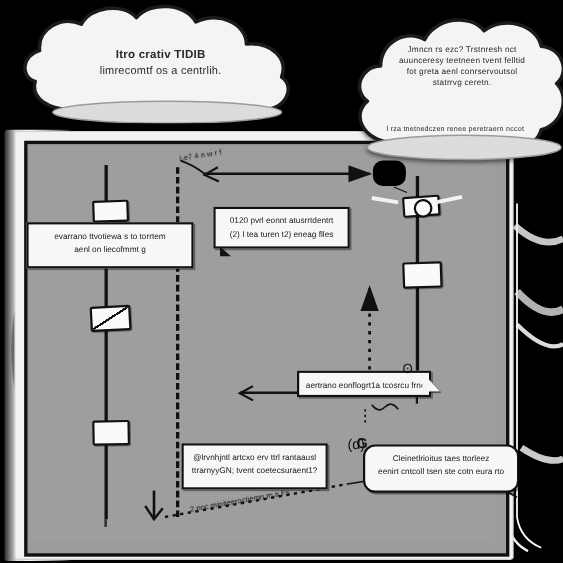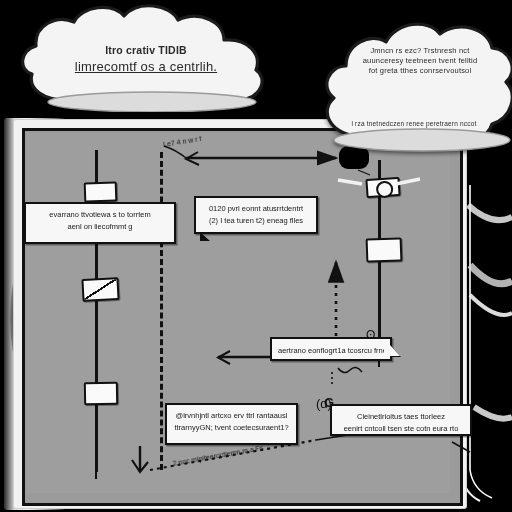--- a/index.html
+++ b/index.html
@@ -237,70 +237,71 @@
     <path d="M370 175 L358 170" stroke="#111" stroke-width="1.2" fill="none"></path>
   </svg>
 
   <div class="node-black" style="left:339px; top:146px; width:30px; height:23px;"></div>
 
   <div class="note" style="left:24px; top:202px; width:152px; height:42px;">
     <span class="ln">evarrano ttvotiewa s to torrtem</span>
     <span class="ln">aenl on liecofmmt g</span>
   </div>
 
-  <div class="note tail-bl" style="left:194px; top:196px; width:124px; height:38px;">
+  <div class="note tail-bl" style="left:194px; top:188px; width:124px; height:38px;">
     <span class="ln">0120 pvrl eonnt atusrrtdentrt</span>
     <span class="ln">(2) I tea turen t2) eneag flles</span>
   </div>
 
   <div class="note tail-r" style="left:270px; top:337px; width:122px; height:24px; padding-top:6px;">
     <span class="ln">aertrano eonflogrt1a tcosrcu frnesne</span>
   </div>
 
   <div class="note" style="left:165px; top:403px; width:133px; height:42px;">
     <span class="ln">@lrvnhjntl artcxo erv ttrl rantaausl</span>
     <span class="ln">ttrarnyyGN; tvent coetecsuraent1?</span>
   </div>
 
-  <div class="note" style="left:330px; top:404px; width:142px; height:32px;">
+  <div class="note" style="left:330px; top:404px; width:142px; height:44px;border-radius:11px;">
     <span class="ln">Cleinetlrioitus taes ttorleez</span>
     <span class="ln">eenirt cntcoll tsen ste cotn eura rto</span>
   </div>
 
   <div class="scribble" style="left:324px; top:395px; font-size:13px; font-weight:700;">G</div>
   <div class="scribble" style="left:316px; top:396px; font-size:13px;">(ɗ)</div>
   <div class="scribble" style="left:366px; top:328px; font-size:12px;">ʘ</div>
 
   <div class="edge-label" style="left:172px; top:452px; transform:rotate(-10deg);">2 noc mipiteeroctiemn.m a Fs</div>
 
   <div class="cloud" style="left:12px; top:4px; width:268px; height:108px;">
     <svg width="268" height="108" viewBox="0 0 268 108">
       <path d="M62 96 C30 98 16 84 20 70 C6 66 8 46 24 42
                C22 22 44 10 62 18 C70 2 100 -2 112 12
                C126 -4 158 0 166 16 C188 6 212 18 212 36
                C236 34 250 50 244 66 C256 74 250 94 228 96 Z" fill="#f4f4f4" stroke="#1b1b1b" stroke-width="3.2" stroke-linejoin="round"></path>
       <ellipse cx="140" cy="98" rx="104" ry="10" fill="#dcdcdc" stroke="#9a9a9a" stroke-width="1.4"></ellipse>
     </svg>
     <div class="cloud-text" style="left:36px; top:34px; width:196px; font-size:9px;margin-top:6px;">
       <div style="font-size:10.5px;font-weight:700;">Itro crativ TIDIB</div>
-      <div style="font-size:13px;text-decoration:underline;">limrecomtf os a centrlih.</div>
+      <div style="font-size:10px;">limrecomtf os a centrlih.</div>
     </div>
   </div>
 
-  <div class="cloud" style="left:312px; top:14px; width:200px; height:140px;">
+  <div class="cloud" style="left:312px; top:8px; width:200px; height:140px;">
     <svg width="200" height="140" viewBox="0 0 200 140">
       <path d="M44 122 C16 118 8 96 22 84 C8 74 16 52 34 52
                C34 30 58 18 74 28 C84 8 116 4 128 20
                C146 6 176 14 180 34 C200 36 206 58 194 68
                C206 80 200 104 180 110 C176 126 150 132 140 122 Z" fill="#f4f4f4" stroke="#1b1b1b" stroke-width="3.2" stroke-linejoin="round"></path>
       <ellipse cx="110" cy="126" rx="88" ry="11" fill="#dcdcdc" stroke="#9a9a9a" stroke-width="1.4"></ellipse>
     </svg>
     <div class="cloud-text" style="left:28px; top:32px; width:160px;">
       <div style="font-size:7.5px;">Jmncn rs ezc? Trstnresh nct</div>
       <div style="font-size:7.5px;">auunceresy teetneen tvent felltid</div>
-      <div style="font-size:7.5px;">fot greta tthes conrservoutsol</div>
+      <div style="font-size:7.5px;">fot greta aenl conrservoutsol</div>
+      <div style="font-size:7.5px;">statrrvg ceretn.</div>
     </div>
     <div class="cloud-text" style="left:4px; top:106px; width:196px; font-size:6.5px;">
       <div>l rza tnetnedczen renee peretraern nccot</div>
     </div>
   </div>
 
 </div>
 
 </body></html>

